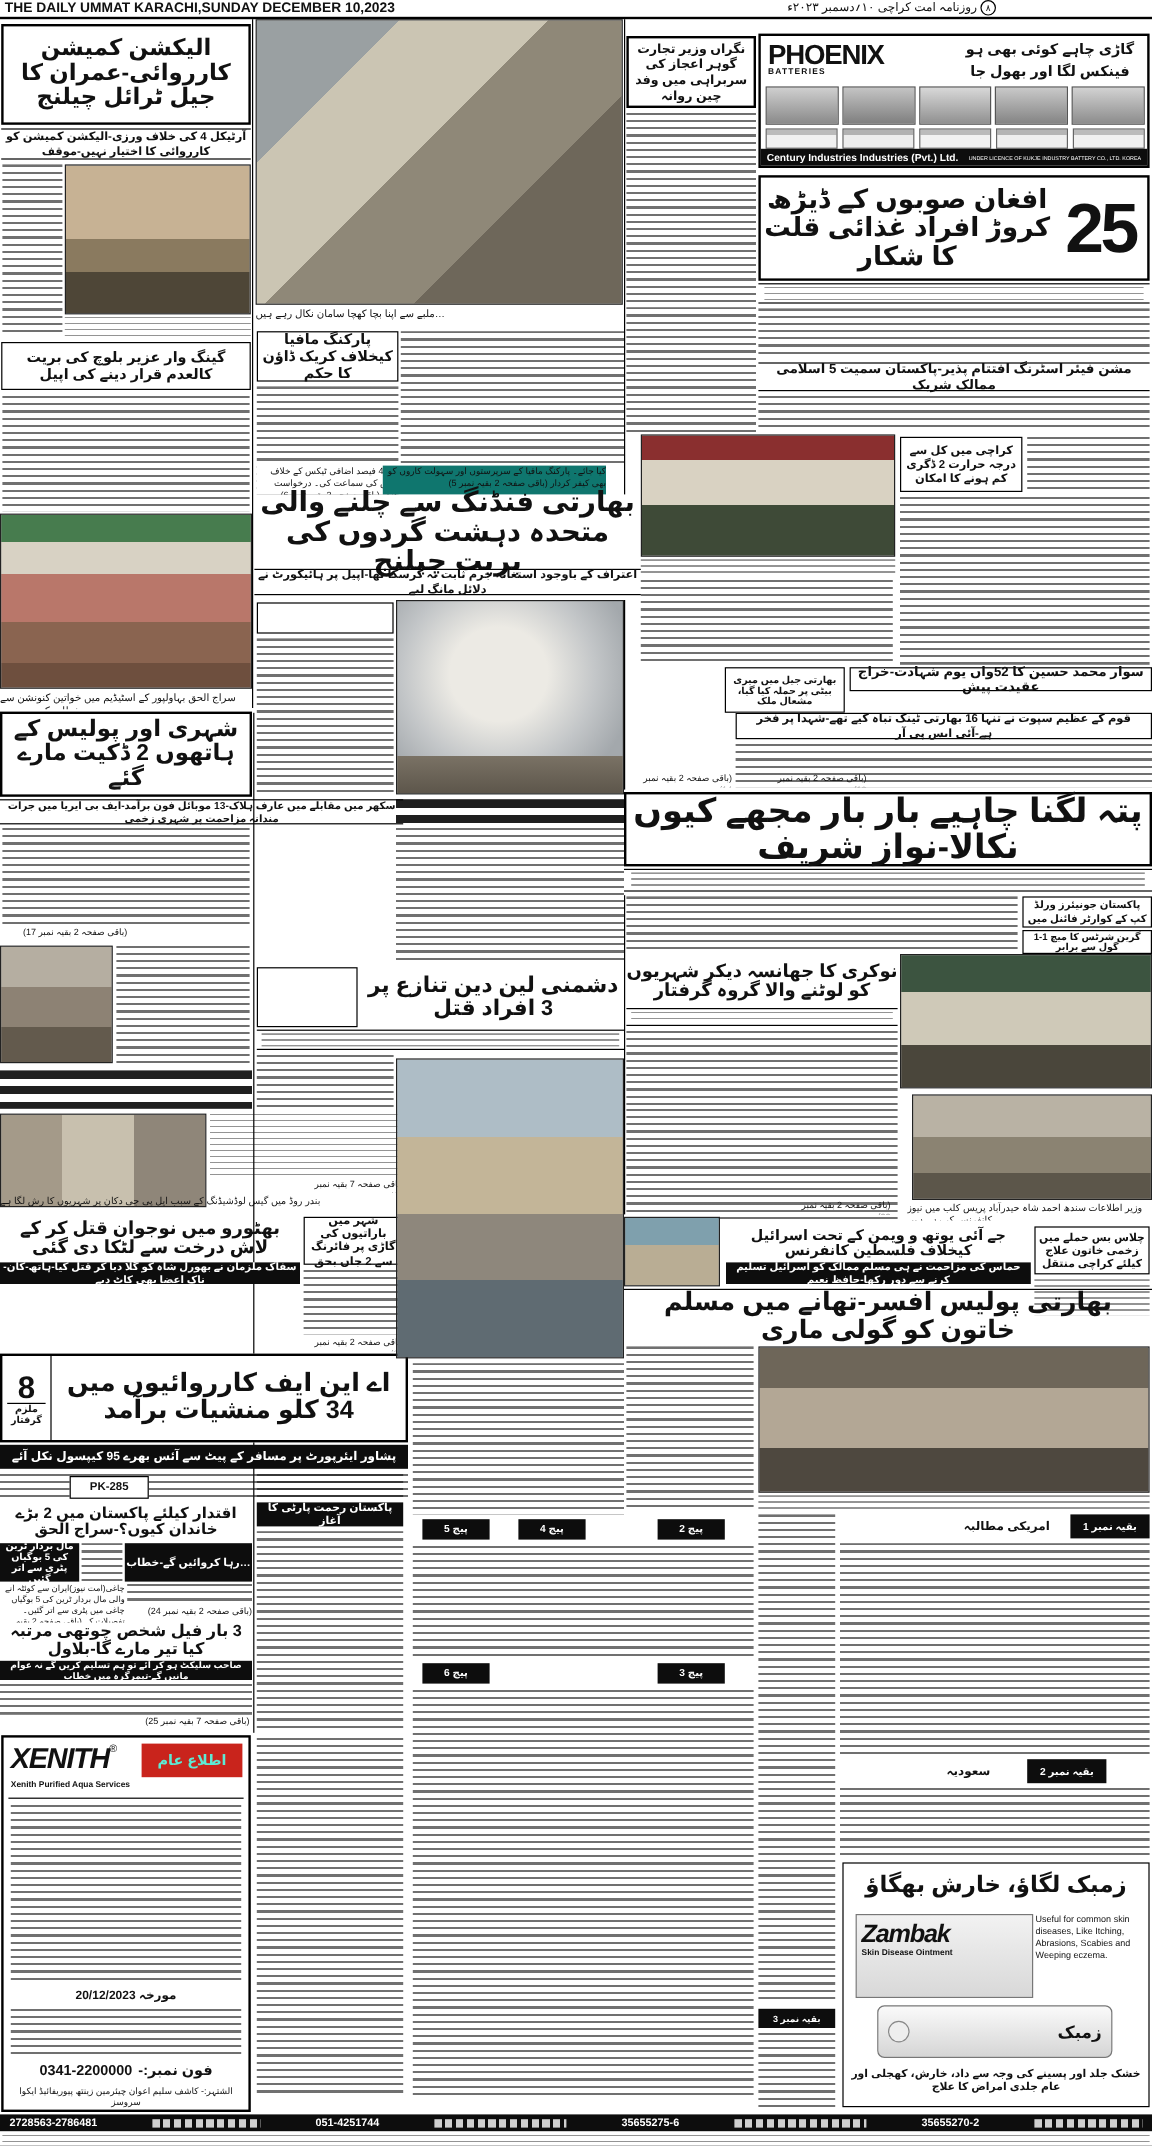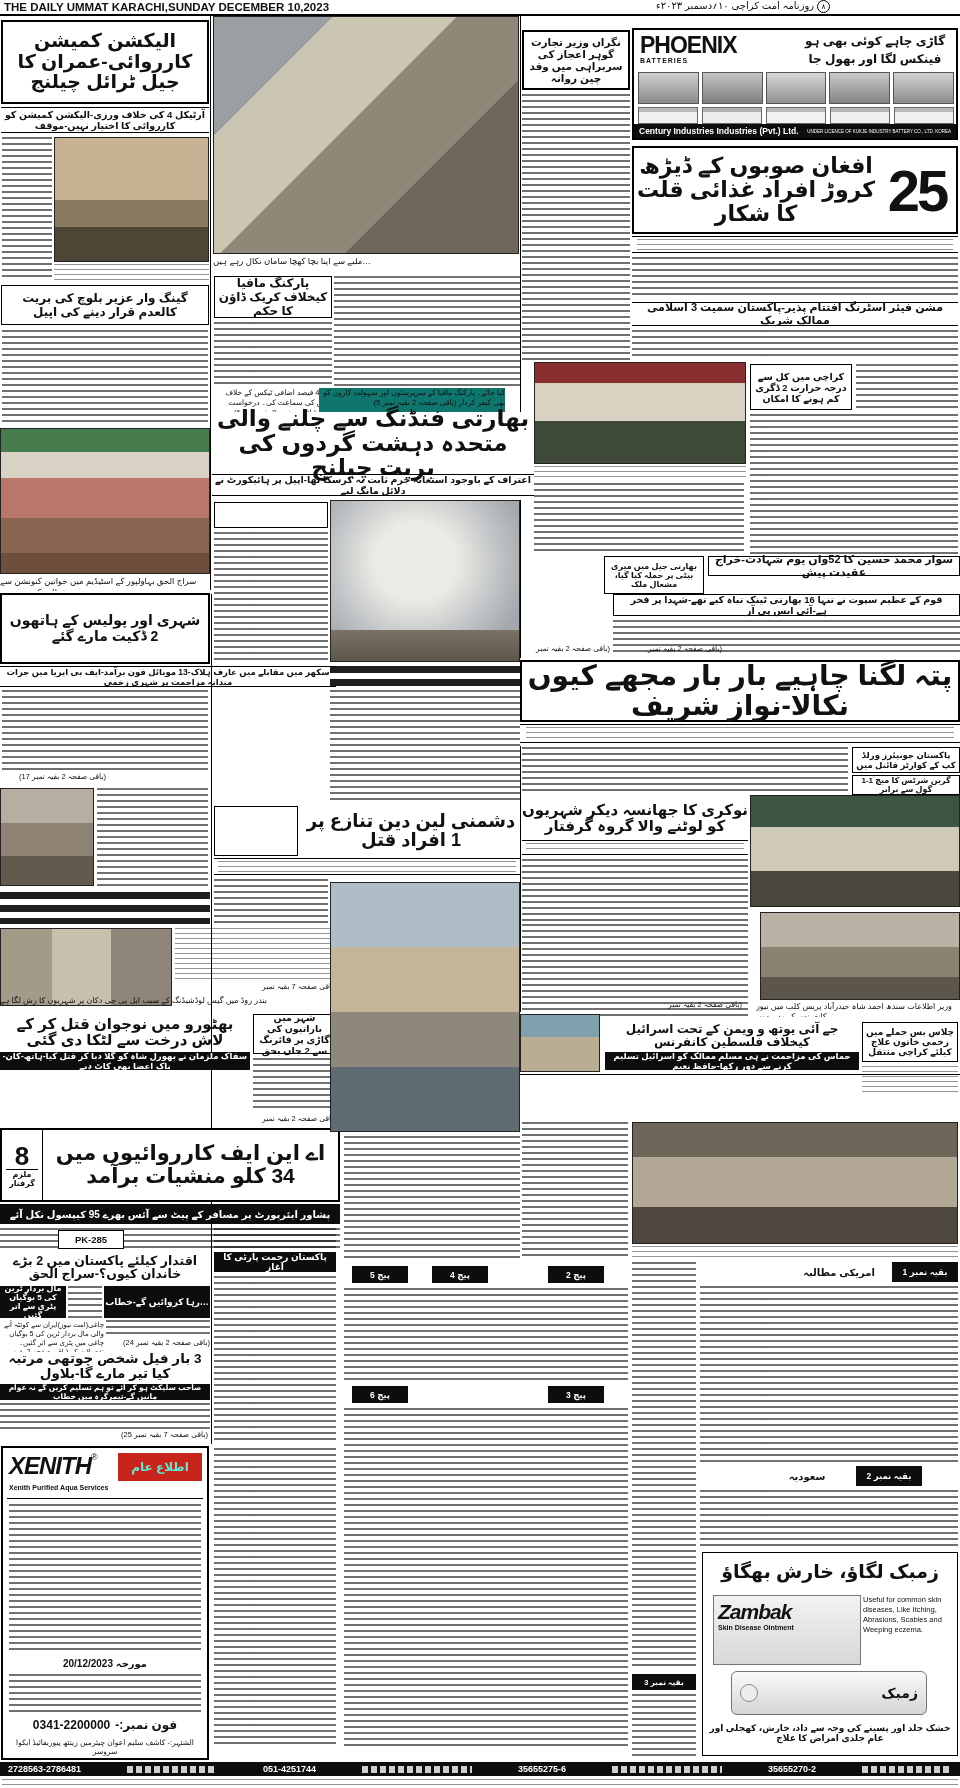--- a/index.html
+++ b/index.html
@@ -51,21 +51,21 @@
   <div class="abs bx hl" style="left:1px;top:20px;width:208px;height:84px;font-size:19px;padding:2px">الیکشن کمیشن کارروائی-عمران کا جیل ٹرائل چیلنج</div>
   <div class="abs tb c b rtl" style="left:1px;top:107px;width:208px;height:26px;font-size:9.5px;padding:1px">آرٹیکل 4 کی خلاف ورزی-الیکشن کمیشن کو کارروائی کا اختیار نہیں-موقف</div>
   <div class="abs gk" style="left:2px;top:137px;width:50px;height:143px"></div>
   <div class="abs ph" style="left:54px;top:137px;width:155px;height:125px;background:linear-gradient(180deg,#c7b294 0 50%,#8a7a5f 50% 72%,#4e4637 72% 100%)"></div>
   <div class="abs gks" style="left:54px;top:264px;width:155px;height:17px"></div>
   <div class="abs bx1 c b rtl" style="left:1px;top:285px;width:208px;height:40px;font-size:12px;padding:2px">گینگ وار عزیر بلوچ کی بریت کالعدم قرار دینے کی اپیل</div>
   <div class="abs gk" style="left:2px;top:330px;width:206px;height:96px"></div>
 
   <div class="abs ph" style="left:0;top:428px;width:210px;height:146px;background:linear-gradient(180deg,#477c4e 0 16%,#d8d2c4 16% 34%,#b9776a 34% 62%,#8a6450 62% 86%,#6e4f3e 86% 100%)"></div>
   <div class="abs cap" style="left:0;top:576px;width:210px;height:15px">سراج الحق بہاولپور کے اسٹیڈیم میں خواتین کنونشن سے خطاب کر رہے ہیں</div>
-  <div class="abs bx hl" style="left:0;top:593px;width:210px;height:71px;font-size:14px;padding:2px">شہری اور پولیس کے ہاتھوں 2 ڈکیت مارے گئے</div>
+  <div class="abs bx hl" style="left:0;top:593px;width:210px;height:71px;font-size:19px;padding:2px">شہری اور پولیس کے ہاتھوں 2 ڈکیت مارے گئے</div>
   <div class="abs tb c b rtl" style="left:0;top:666px;width:336px;height:21px;font-size:8.5px;padding:1px">سکھر میں مقابلے میں عارف ہلاک-13 موبائل فون برآمد-ایف بی ایریا میں جرات مندانہ مزاحمت پر شہری زخمی</div>
   <div class="abs gk" style="left:2px;top:690px;width:206px;height:80px"></div>
   <div class="abs note" style="left:2px;top:772px;width:104px;height:13px">(باقی صفحہ 2 بقیہ نمبر 17)</div>
   <div class="abs ph" style="left:0;top:788px;width:94px;height:98px;background:linear-gradient(180deg,#b5aea1 0 35%,#8d8274 35% 70%,#635a4d 70% 100%)"></div>
   <div class="abs gk" style="left:97px;top:788px;width:111px;height:98px"></div>
   <div class="abs gkb" style="left:0;top:892px;width:210px;height:32px"></div>
 
   <div class="abs ph" style="left:0;top:928px;width:172px;height:78px;background:linear-gradient(90deg,#a49a89 0 30%,#c8c0ae 30% 65%,#8f8679 65% 100%)"></div>
   <div class="abs gks" style="left:175px;top:928px;width:161px;height:52px"></div>
   <div class="abs note" style="left:253px;top:982px;width:83px;height:12px">(باقی صفحہ 7 بقیہ نمبر 21)</div>
@@ -130,21 +130,21 @@
   <div class="abs tb c b rtl" style="left:212px;top:474px;width:322px;height:22px;font-size:9.5px;padding:1px">اعتراف کے باوجود استغاثہ جرم ثابت نہ کرسکا تھا-اپیل پر ہائیکورٹ نے دلائل مانگ لیے</div>
   <div class="abs bx1 gks" style="left:214px;top:502px;width:114px;height:26px"></div>
   <div class="abs gk" style="left:214px;top:532px;width:114px;height:130px"></div>
 
   <div class="abs ph" style="left:330px;top:500px;width:190px;height:162px;background:radial-gradient(ellipse at 45% 38%,#eceae4 0 28%,#c3c6c8 55%,#a3a8ac 78%),#cfd4d6"></div>
   <div class="abs" style="left:331px;top:630px;width:188px;height:31px;background:linear-gradient(180deg,#7a7265,#5d564b)"></div>
   <div class="abs gkb" style="left:330px;top:666px;width:190px;height:20px"></div>
   <div class="abs gk" style="left:330px;top:690px;width:190px;height:112px"></div>
 
   <div class="abs bx1 gks" style="left:214px;top:806px;width:84px;height:50px"></div>
-  <div class="abs hl" style="left:302px;top:806px;width:218px;height:50px;font-size:18px">دشمنی لین دین تنازع پر 1 افراد قتل</div>
+  <div class="abs hl" style="left:302px;top:806px;width:218px;height:50px;font-size:18px">دشمنی لین دین تنازع پر 3 افراد قتل</div>
   <div class="abs tb" style="left:214px;top:858px;width:306px;height:17px;padding:2px 4px">
       <div class="gks" style="height:100%"></div>
     </div>
   <div class="abs gk" style="left:214px;top:879px;width:114px;height:46px"></div>
 
   <div class="abs ph" style="left:330px;top:882px;width:190px;height:250px;background:linear-gradient(180deg,#aebdc6 0 26%,#c3b598 26% 52%,#8e877c 52% 74%,#5f6b72 74% 100%)"></div>
 
   <div class="abs bx c b rtl" style="left:522px;top:30px;width:108px;height:60px;font-size:10.5px;padding:2px">نگراں وزیر تجارت گوہر اعجاز کی سربراہی میں وفد چین روانہ</div>
   <div class="abs gk" style="left:522px;top:94px;width:108px;height:158px"></div>
   <div class="abs gk" style="left:522px;top:256px;width:108px;height:104px"></div>
@@ -179,21 +179,21 @@
   </div>
 
   <div class="abs bx" style="left:632px;top:146px;width:326px;height:88px;display:flex;direction:rtl">
     <div class="b ltr c" style="width:78px;font-size:58px;letter-spacing:-3px">25</div>
     <div class="hl" style="flex:1;font-size:22px;padding:2px">افغان صوبوں کے ڈیڑھ کروڑ افراد غذائی قلت کا شکار</div>
   </div>
   <div class="abs tb" style="left:632px;top:236px;width:326px;height:17px;padding:2px 5px">
       <div class="gks" style="height:100%"></div>
     </div>
   <div class="abs gk" style="left:632px;top:257px;width:326px;height:42px"></div>
-  <div class="abs tb c b rtl" style="left:632px;top:302px;width:326px;height:24px;font-size:11px;padding:1px">مشن فیئر اسٹرنگ افتتام پذیر-پاکستان سمیت 3 اسلامی ممالک شریک</div>
+  <div class="abs tb c b rtl" style="left:632px;top:302px;width:326px;height:24px;font-size:11px;padding:1px">مشن فیئر اسٹرنگ افتتام پذیر-پاکستان سمیت 5 اسلامی ممالک شریک</div>
   <div class="abs gk" style="left:632px;top:330px;width:326px;height:30px"></div>
 
   <div class="abs ph" style="left:534px;top:362px;width:212px;height:102px;background:linear-gradient(180deg,#8a2f2f 0 20%,#d9d2c2 20% 58%,#3e4a37 58% 100%)"></div>
   <div class="abs gks" style="left:534px;top:466px;width:212px;height:13px"></div>
   <div class="abs gk" style="left:534px;top:483px;width:210px;height:70px"></div>
   <div class="abs bx1 c b rtl" style="left:750px;top:364px;width:102px;height:46px;font-size:9.5px;padding:2px">کراچی میں کل سے درجہ حرارت 2 ڈگری کم ہونے کا امکان</div>
   <div class="abs gk" style="left:856px;top:364px;width:102px;height:46px"></div>
   <div class="abs gk" style="left:750px;top:414px;width:208px;height:140px"></div>
 
   <div class="abs bx1 c b rtl" style="left:604px;top:556px;width:100px;height:38px;font-size:8px;padding:2px">بھارتی جیل میں میری بیٹی پر حملہ کیا گیا، مشعال ملک</div>
@@ -221,20 +221,21 @@
   <div class="abs ph" style="left:760px;top:912px;width:200px;height:88px;background:linear-gradient(180deg,#b9b2a4 0 40%,#8b8372 40% 75%,#5c564a 75% 100%)"></div>
   <div class="abs cap" style="left:756px;top:1002px;width:204px;height:15px;font-size:8px">وزیر اطلاعات سندھ احمد شاہ حیدرآباد پریس کلب میں نیوز کانفرنس کر رہے ہیں</div>
   <div class="abs note" style="left:656px;top:1000px;width:86px;height:12px">(باقی صفحہ 2 بقیہ نمبر 22)</div>
 
   <div class="abs ph" style="left:520px;top:1014px;width:80px;height:58px;background:linear-gradient(180deg,#7fa0ad 0 40%,#b9ad94 40% 100%)"></div>
   <div class="abs hl" style="left:605px;top:1022px;width:254px;height:28px;font-size:12px">جے آئی یوتھ و ویمن کے تحت اسرائیل کیخلاف فلسطین کانفرنس</div>
   <div class="abs bar c b rtl" style="left:605px;top:1052px;width:254px;height:18px;font-size:8.5px;padding:1px">حماس کی مزاحمت نے ہی مسلم ممالک کو اسرائیل تسلیم کرنے سے دور رکھا-حافظ نعیم</div>
   <div class="abs bx1 c b rtl" style="left:862px;top:1022px;width:96px;height:40px;font-size:9px;padding:2px">چلاس بس حملے میں زخمی خاتون علاج کیلئے کراچی منتقل</div>
   <div class="abs gks" style="left:862px;top:1066px;width:96px;height:30px"></div>
 
+  <div class="abs hl" style="left:520px;top:1078px;width:440px;height:40px;font-size:21px">بھارتی پولیس افسر-تھانے میں مسلم خاتون کو گولی ماری</div>
 
   <div class="abs ph" style="left:632px;top:1122px;width:326px;height:122px;background:linear-gradient(180deg,#6e6659 0 28%,#b3a795 28% 70%,#4e483f 70% 100%)"></div>
   <div class="abs gks" style="left:632px;top:1246px;width:326px;height:13px"></div>
   <div class="abs gk" style="left:522px;top:1122px;width:106px;height:138px"></div>
 
   <div class="abs gk" style="left:214px;top:1228px;width:122px;height:22px"></div>
   <div class="abs bar c b rtl" style="left:214px;top:1252px;width:122px;height:20px;font-size:9px;padding:1px">پاکستان رحمت پارٹی کا آغاز</div>
   <div class="abs gk" style="left:214px;top:1276px;width:122px;height:168px"></div>
   <div class="abs gk" style="left:344px;top:1136px;width:176px;height:126px"></div>
   <div class="abs tag" style="left:352px;top:1266px;width:56px;height:17px">پیج 5</div>

